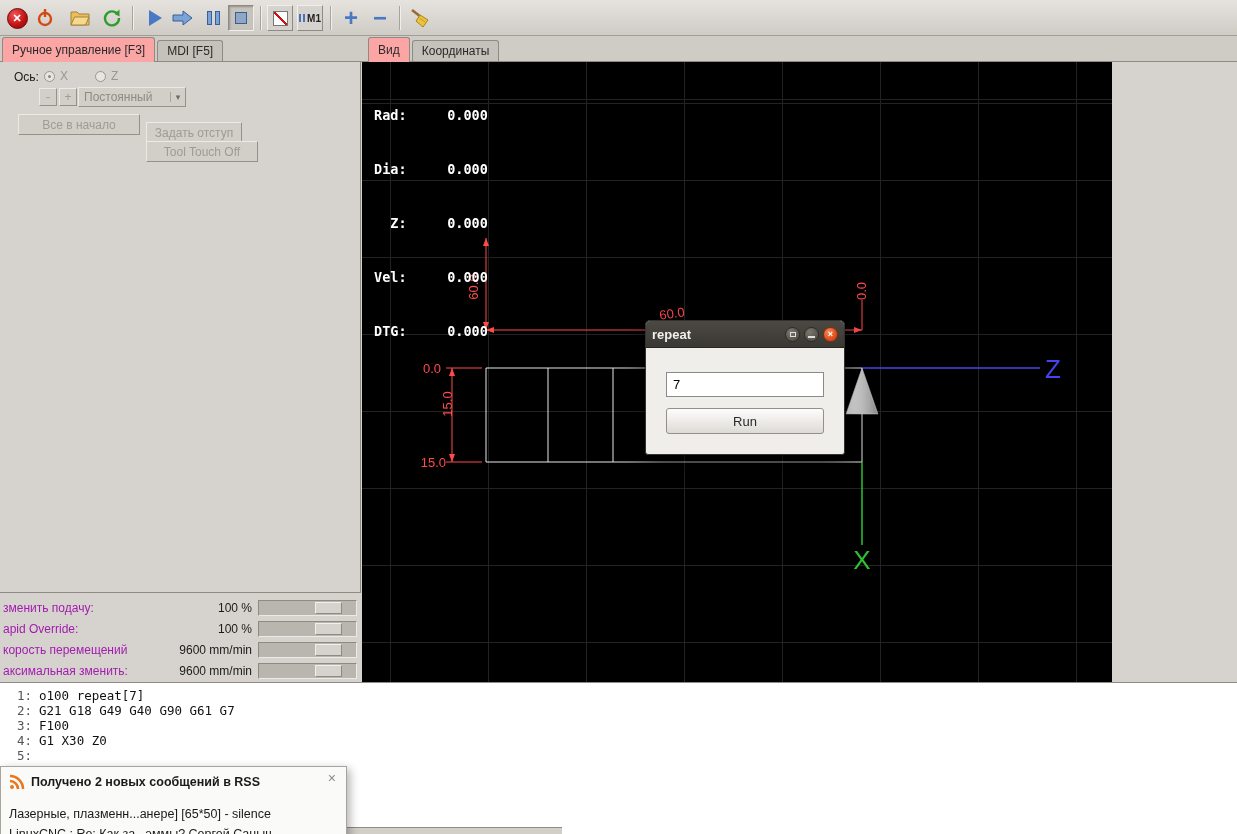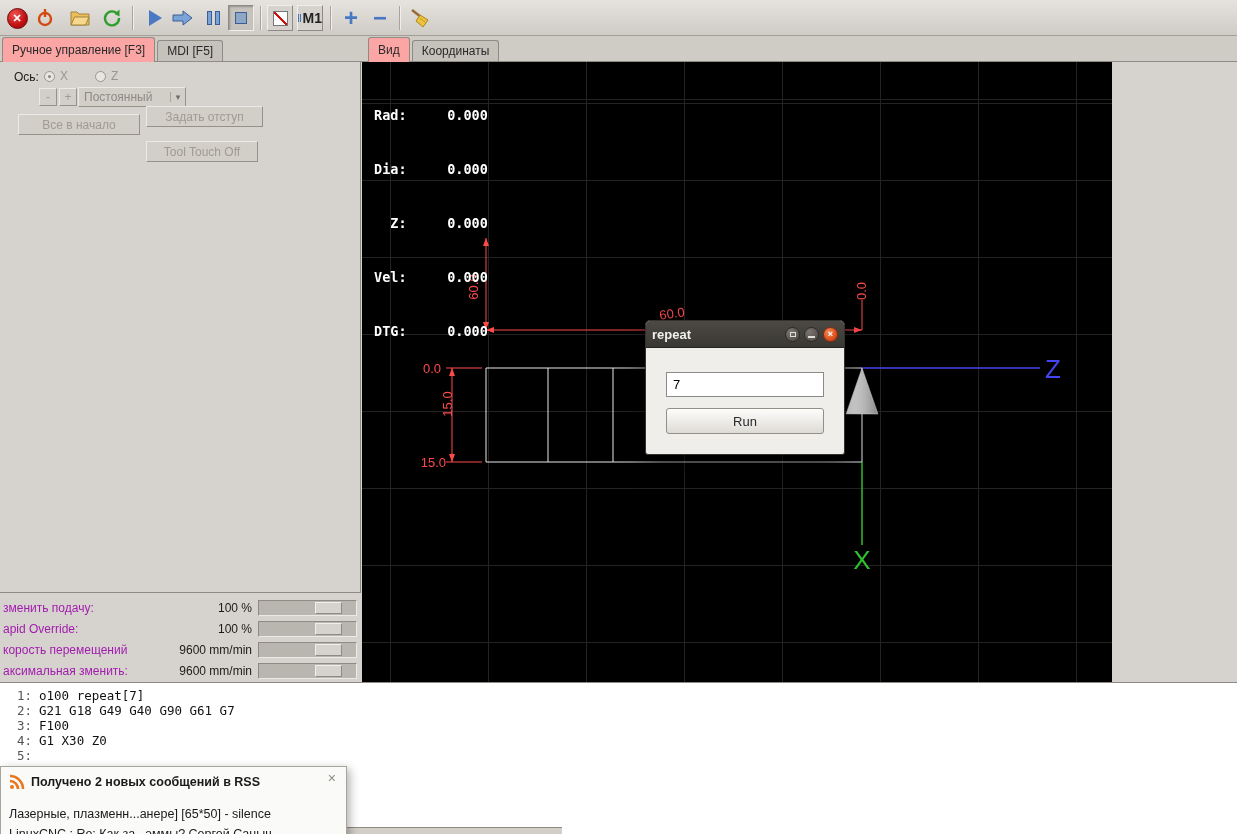--- a/index.html
+++ b/index.html
@@ -11,21 +11,21 @@
 .tbtn{position:absolute;top:4px;width:28px;height:28px;display:flex;align-items:center;justify-content:center;cursor:default}
 .tsep{position:absolute;top:6px;width:2px;height:24px;border-left:1px solid #a8a39d;border-right:1px solid #f2efeb}
 .estop-circle{width:21px;height:21px;border-radius:50%;background:radial-gradient(circle at 35% 30%,#f05555,#c01010 60%,#8a0808);border:1px solid #6a0606;color:#fff;font-weight:bold;font-size:11px;display:flex;align-items:center;justify-content:center}
 .play-tri{width:0;height:0;border-left:13px solid #4a79c4;border-top:8px solid transparent;border-bottom:8px solid transparent}
 .pause-bars{display:flex;gap:3px}
 .pause-bars span{width:5px;height:14px;background:#7aa3d8;border:1px solid #3a5f96}
 .toggle-btn{width:26px;height:26px;background:#d6d2cd;border:1px solid;border-color:#f2efeb #8f8a84 #8f8a84 #f2efeb;display:flex;align-items:center;justify-content:center}
 .toggle-btn.pressed{border-color:#8f8a84 #f2efeb #f2efeb #8f8a84;background:#c6c2bc;box-shadow:inset 1px 1px 2px rgba(0,0,0,.25)}
 .stop-square{width:12px;height:12px;background:#8fa7c4;border:1px solid #3a5f96}
 .slash-box{width:15px;height:15px;background-color:#fff;border:1px solid #777;background-image:linear-gradient(45deg,transparent 44%,#d01010 44%,#d01010 56%,transparent 56%)}
-.m1-label{font-size:14px;font-weight:bold;color:#222}
+.m1-label{font-size:10px;font-weight:bold;color:#222}
 .mini-pause{display:inline-block;width:2px;height:8px;background:#4a72b8;margin-right:2px}
 .zoom-glyph{font-size:24px;font-weight:bold;color:#4a79c4;line-height:20px}
 
 
 .tabbar{position:absolute;left:0;top:0;height:26px;border-bottom:1px solid #8f8a84;display:flex;align-items:flex-end;padding-left:2px;background:#cfcbc5;width:100%}
 .tab{border:1px solid #8f8a84;border-bottom:none;background:#c5c1bb;padding:0 9px;font-size:12px;color:#2a2a2a;border-radius:3px 3px 0 0;margin-right:2px;height:21px;display:flex;align-items:center;white-space:nowrap}
 .tab.active{background:#fca5a5;height:25px;margin-bottom:-1px}
 
 
 .left-panel{position:absolute;left:0;top:36px;width:362px;height:646px;background:#d6d2cd}
@@ -180,21 +180,21 @@
     </div>
     <div class="jog-btn" style="left:39px;top:26px">-</div>
     <div class="jog-btn" style="left:59px;top:26px">+</div>
     <div class="combo">
       <span class="combo-text">Постоянный</span>
       <span class="combo-arrow">▾</span>
     </div>
     <div class="dis-btn" style="left:18px;top:52px;width:122px">
         <span>Все в начало</span>
       </div>
-    <div class="dis-btn" style="left:146px;top:44px;width:117px">
+    <div class="dis-btn" style="left:146px;top:60px;width:96px">
         <span>Задать отступ</span>
       </div>
     <div class="dis-btn" style="left:146px;top:79px;width:112px">
         <span>Tool Touch Off</span>
       </div>
   </div>
   <div class="overrides">
     <div class="ov-row" style="top:0">
       <span class="ov-label">зменить подачу:</span>
       <span class="ov-value">100 %</span>

